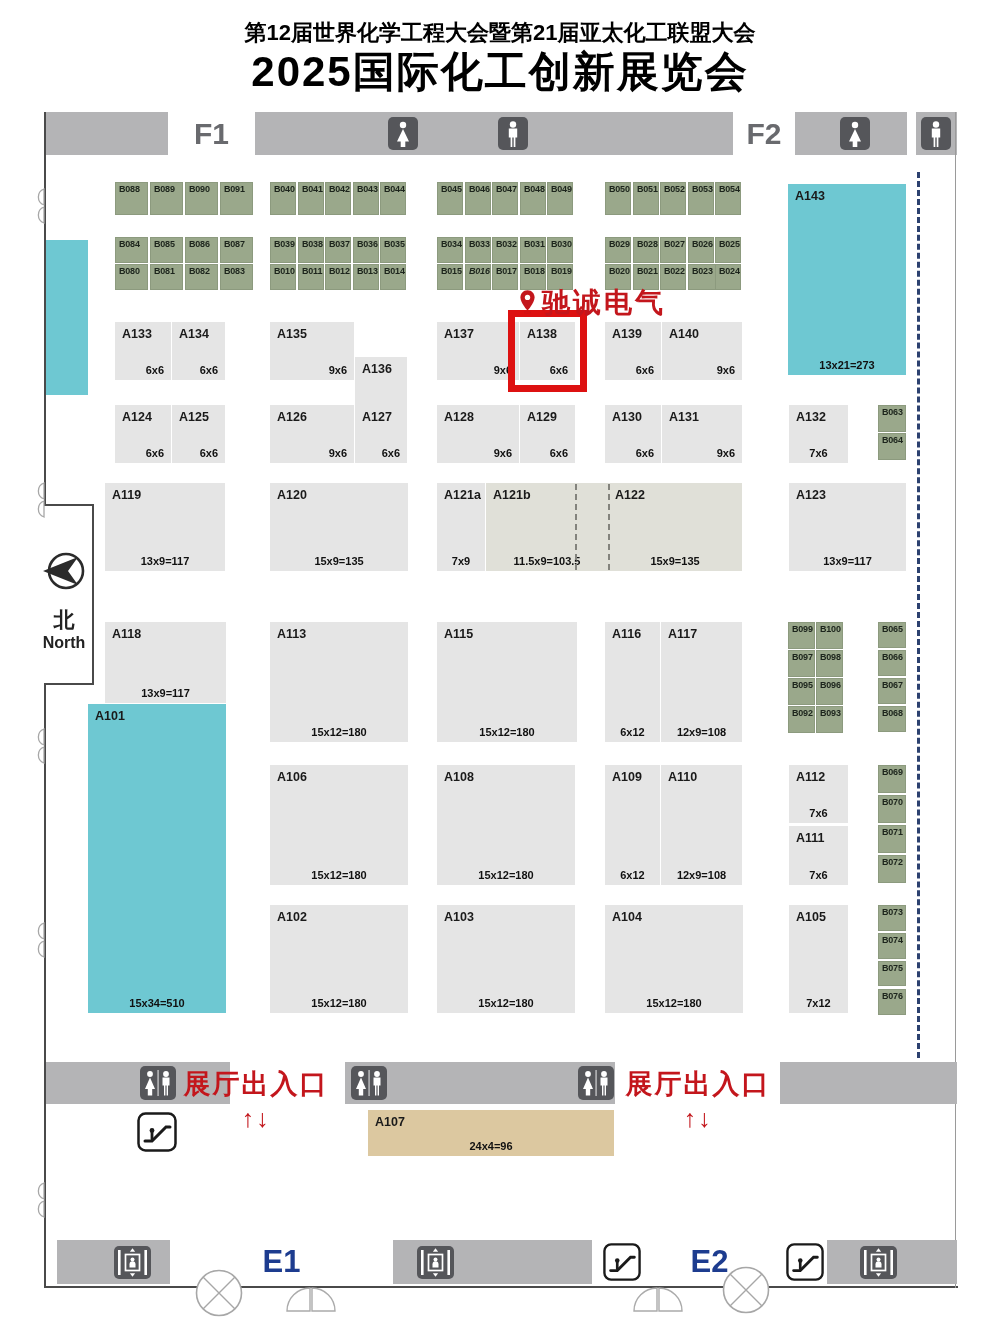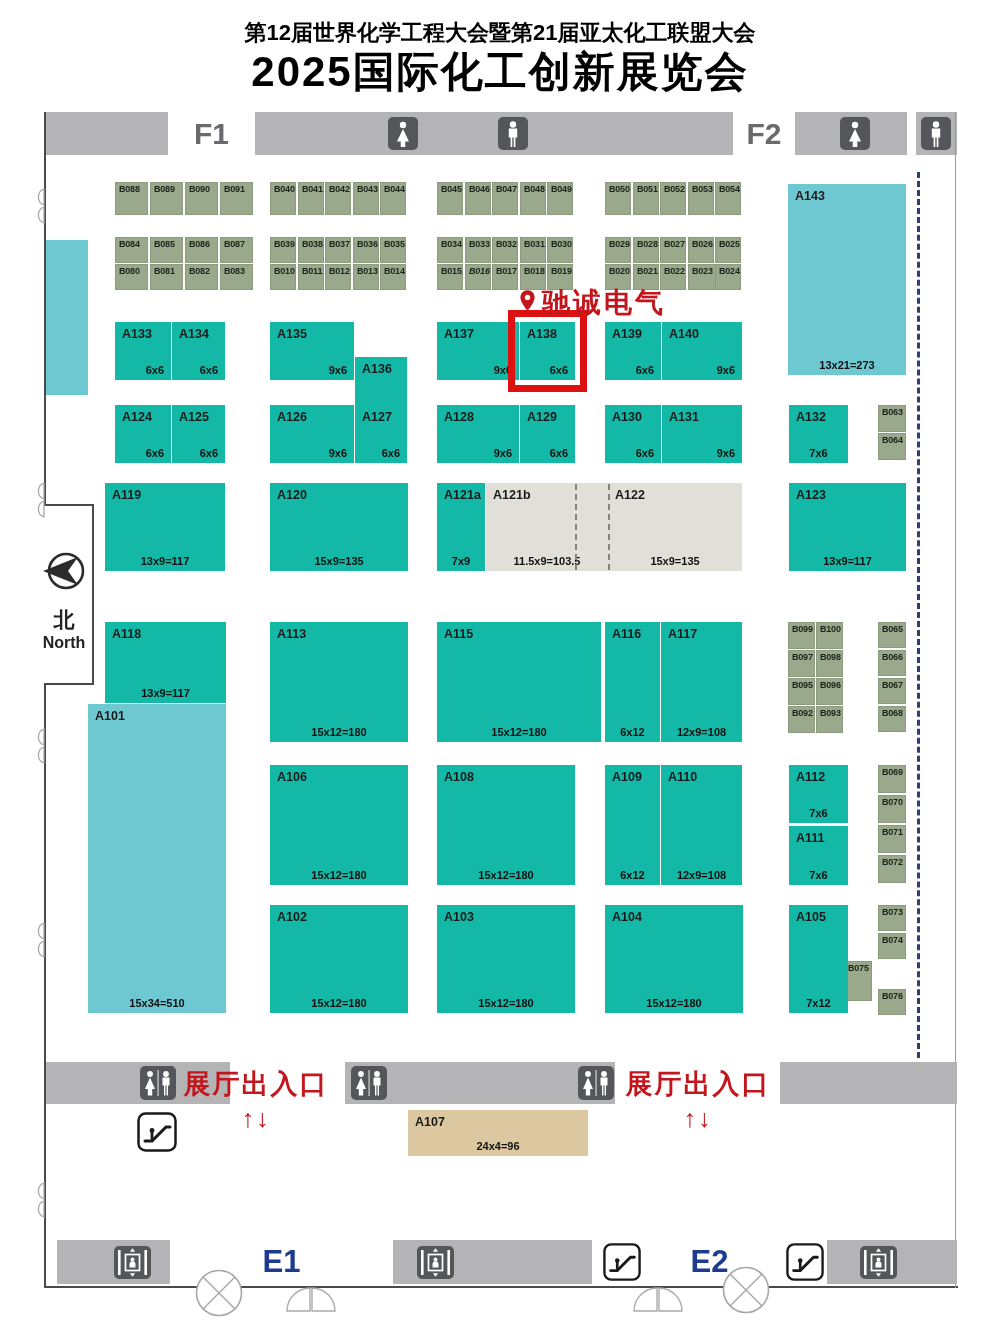--- a/index.html
+++ b/index.html
@@ -6,21 +6,21 @@
   .canvas{position:relative;width:1000px;height:1328px;background:#fff;overflow:hidden;}
   .t1{position:absolute;top:18px;left:0;width:100%;text-align:center;font-size:22px;font-weight:700;color:#000;}
   .t2{position:absolute;top:44px;left:0;width:100%;text-align:center;font-size:42px;font-weight:800;color:#000;letter-spacing:2px;}
   #plan{position:absolute;left:0;top:0;width:1000px;height:1328px;}
   .bar{position:absolute;background:#b4b4b6;}
   .wall{position:absolute;background:#4a4a4a;}
   .rwall{position:absolute;background:#9a9a9a;}
   .flabel{position:absolute;font-weight:700;font-size:30px;color:#696a6e;text-align:center;line-height:43px;}
   .elabel{position:absolute;font-weight:800;font-size:31px;color:#1d3c8f;text-align:center;line-height:44px;}
   .booth{position:absolute;box-sizing:border-box;}
-  .c-a{background:#14b8a6;}
+  .c-a{background:#e5e5e5;}
   .c-l{background:#e0e0d8;}
   .c-g{background:#9aa88b;border:1px solid #8c9a7e;}
   .c-t{background:#6ec8d2;}
   .c-n{background:#dcc8a0;}
   .bid{position:absolute;top:5px;left:7px;font-size:12.5px;font-weight:700;color:#1a1a1a;white-space:nowrap;}
   .c-g .bid{top:1px;left:3px;font-size:9px;letter-spacing:-0.2px;color:#1c241c;}
   .bsize{position:absolute;bottom:4px;font-size:11px;font-weight:700;color:#111;white-space:nowrap;}
   .al-c{left:0;right:0;text-align:center;}
   .al-r{right:7px;}
   .hl{outline:7px solid #dd1111;outline-offset:5px;}
@@ -385,21 +385,21 @@
       </div>
       <div class="booth c-g" style="left: 878px; top: 855px; width: 28px; height: 28px;">
         <span class="bid">B072</span>
       </div>
       <div class="booth c-g" style="left: 878px; top: 905px; width: 28px; height: 26px;">
         <span class="bid">B073</span>
       </div>
       <div class="booth c-g" style="left: 878px; top: 933px; width: 28px; height: 26px;">
         <span class="bid">B074</span>
       </div>
-      <div class="booth c-g" style="left: 844px; top: 961px; width: 28px; height: 40px;">
+      <div class="booth c-g" style="left: 878px; top: 961px; width: 28px; height: 25px;">
         <span class="bid">B075</span>
       </div>
       <div class="booth c-g" style="left: 878px; top: 989px; width: 28px; height: 26px;">
         <span class="bid">B076</span>
       </div>
       <div class="booth c-t" style="left: 788px; top: 184px; width: 118px; height: 191px;">
         <span class="bid">A143</span>
         <span class="bsize al-c">13x21=273</span>
       </div>
       <div class="booth c-a" style="left: 115px; top: 322px; width: 56px; height: 58px;">
@@ -495,21 +495,21 @@
         <span class="bsize al-c">13x9=117</span>
       </div>
       <div class="booth c-a" style="left: 105px; top: 622px; width: 121px; height: 81px;">
         <span class="bid">A118</span>
         <span class="bsize al-c">13x9=117</span>
       </div>
       <div class="booth c-a" style="left: 270px; top: 622px; width: 138px; height: 120px;">
         <span class="bid">A113</span>
         <span class="bsize al-c">15x12=180</span>
       </div>
-      <div class="booth c-a" style="left: 437px; top: 622px; width: 164px; height: 120px;">
+      <div class="booth c-a" style="left: 437px; top: 622px; width: 140px; height: 120px;">
         <span class="bid">A115</span>
         <span class="bsize al-c">15x12=180</span>
       </div>
       <div class="booth c-a" style="left: 605px; top: 622px; width: 55px; height: 120px;">
         <span class="bid">A116</span>
         <span class="bsize al-c">6x12</span>
       </div>
       <div class="booth c-a" style="left: 661px; top: 622px; width: 81px; height: 120px;">
         <span class="bid">A117</span>
         <span class="bsize al-c">12x9=108</span>
@@ -551,21 +551,21 @@
         <span class="bsize al-c">15x12=180</span>
       </div>
       <div class="booth c-a" style="left: 605px; top: 905px; width: 138px; height: 108px;">
         <span class="bid">A104</span>
         <span class="bsize al-c">15x12=180</span>
       </div>
       <div class="booth c-a" style="left: 789px; top: 905px; width: 59px; height: 108px;">
         <span class="bid">A105</span>
         <span class="bsize al-c">7x12</span>
       </div>
-      <div class="booth c-n" style="left: 368px; top: 1110px; width: 180px; height: 46px; margin-left: 40px;">
+      <div class="booth c-n" style="left: 368px; top: 1110px; width: 246px; height: 46px;">
         <span class="bid">A107</span>
         <span class="bsize al-c">24x4=96</span>
       </div>
       <div class="fixture" style="left: 388px; top: 117px; width: 30px; height: 33px;">
         <svg viewBox="0 0 30 33">
           <rect width="30" height="33" rx="5" fill="#55565a"></rect>
           <circle cx="15" cy="8" r="3.2" fill="#fff"></circle>
           <path d="M15 12 L21 24.5 H17.3 V30 H12.7 V24.5 H9 Z" fill="#fff"></path>
         </svg>
       </div>

